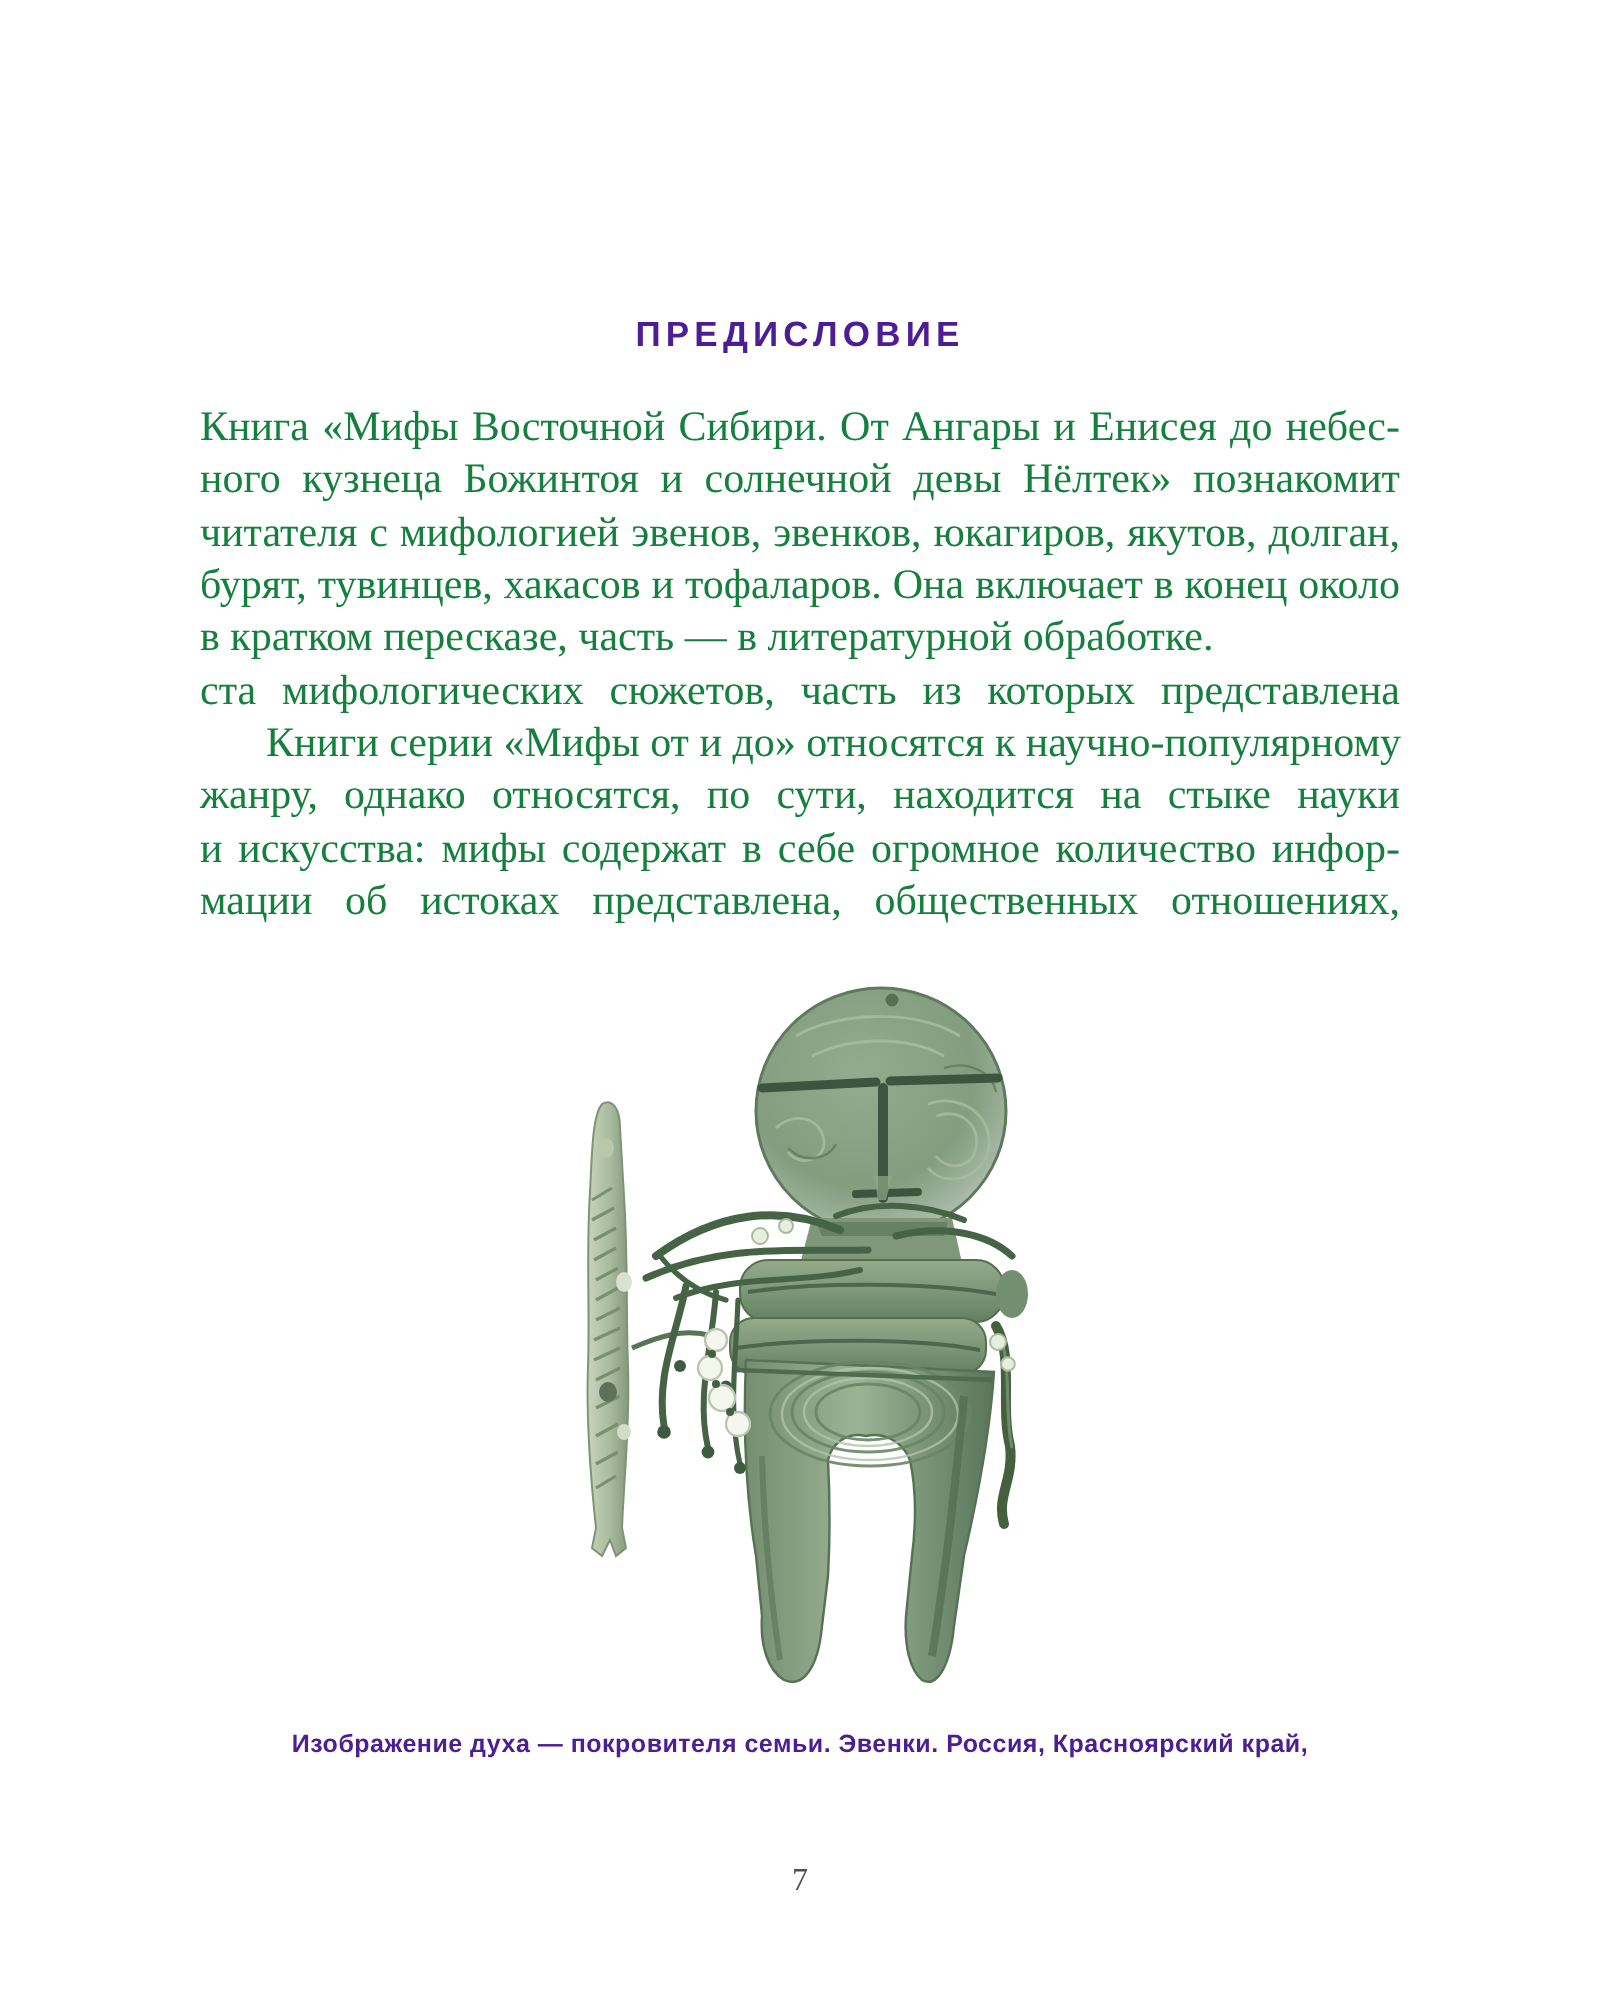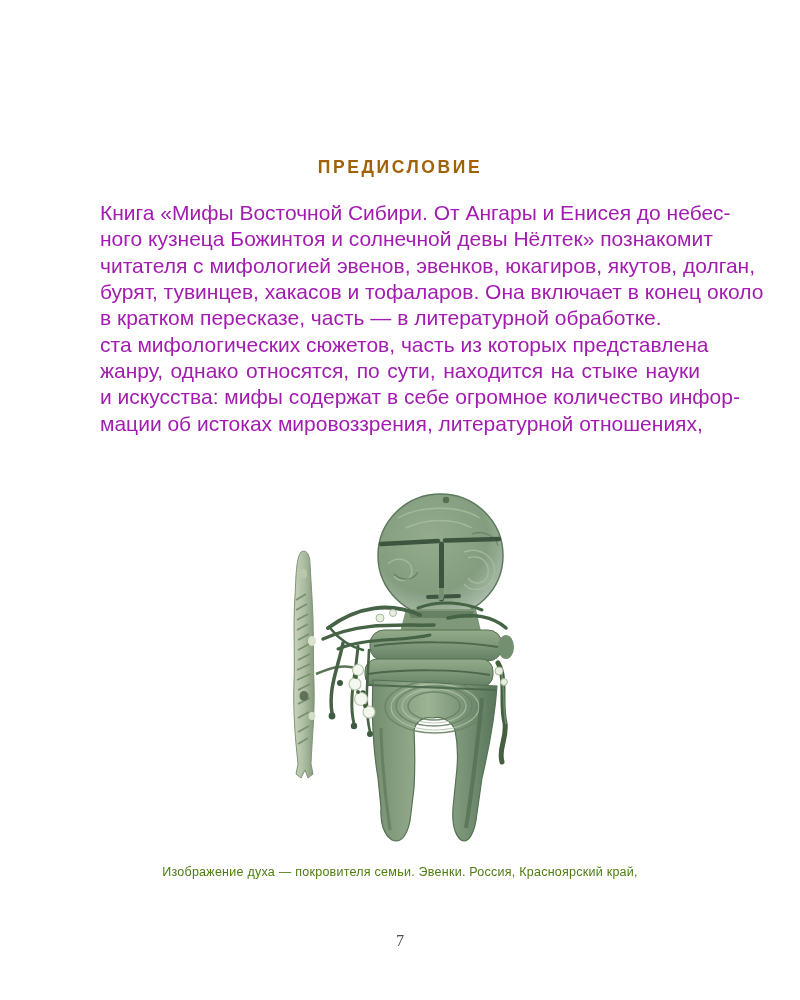--- a/index.html
+++ b/index.html
@@ -15,31 +15,31 @@
   .heading {
     position: absolute;
     top: 157px;
     left: 0;
     width: 800px;
     text-align: center;
     font-family: "Liberation Sans", sans-serif;
     font-weight: 700;
     font-size: 17.5px;
     letter-spacing: 2.6px;
-    color: #a16207;
+    color: #4c1d95;
   }
   .body-text {
     position: absolute;
     top: 200px;
     left: 100px;
     width: 600px;
-    font-family: Liberation Sans, sans-serif;
+    font-family: Liberation Serif, serif;
     font-size: 21px;
     line-height: 26.35px;
-    color: #a21caf;
+    color: #15803d;
   }
   .tline {
     text-align: justify;
     text-align-last: justify;
     white-space: nowrap;
   }
   .tline.flush-left { text-align-last: left; }
   .tline.indent { padding-left: 33px; }
   .figure-wrap {
     position: absolute;
@@ -49,24 +49,24 @@
     height: 380px;
   }
   .caption {
     position: absolute;
     top: 862px;
     left: 60px;
     width: 680px;
     text-align: center;
     font-family: "Liberation Sans", sans-serif;
     font-size: 12.5px;
-    font-weight: 400;
+    font-weight: 700;
     letter-spacing: 0.25px;
     line-height: 20px;
-    color: #4d7c0f;
+    color: #4c1d95;
   }
   .page-number {
     position: absolute;
     top: 932px;
     left: 0;
     width: 800px;
     text-align: center;
     font-family: "Liberation Serif", serif;
     font-size: 16px;
     color: #4e4e4e;
@@ -79,23 +79,24 @@
 
   <div class="heading">ПРЕДИСЛОВИЕ</div>
 
   <div class="body-text">
       <div class="tline">Книга «Мифы Восточной Сибири. От Ангары и Енисея до небес-</div>
       <div class="tline">ного кузнеца Божинтоя и солнечной девы Нёлтек» познакомит</div>
       <div class="tline">читателя с мифологией эвенов, эвенков, юкагиров, якутов, долган,</div>
       <div class="tline">бурят, тувинцев, хакасов и тофаларов. Она включает в конец около</div>
       <div class="tline flush-left">в кратком пересказе, часть — в литературной обработке.</div>
       <div class="tline">ста мифологических сюжетов, часть из которых представлена</div>
+      <div class="tline indent">Книги серии «Мифы от и до» относятся к научно-популярному</div>
       <div class="tline">жанру, однако относятся, по сути, находится на стыке науки</div>
       <div class="tline">и искусства: мифы содержат в себе огромное количество инфор-</div>
-      <div class="tline">мации об истоках мировоззрения, литературной отношениях,</div>
+      <div class="tline">мации об истоках представлена, общественных отношениях,</div>
     </div>
 
   <div class="figure-wrap">
     <svg width="264" height="380" viewBox="0 0 264 380" xmlns="http://www.w3.org/2000/svg">
       <defs>
         <linearGradient id="stickGrad" x1="0" y1="0" x2="1" y2="0">
           <stop offset="0" stop-color="#c8d4bc"></stop>
           <stop offset="0.55" stop-color="#a9bb9e"></stop>
           <stop offset="1" stop-color="#87997d"></stop>
         </linearGradient>

